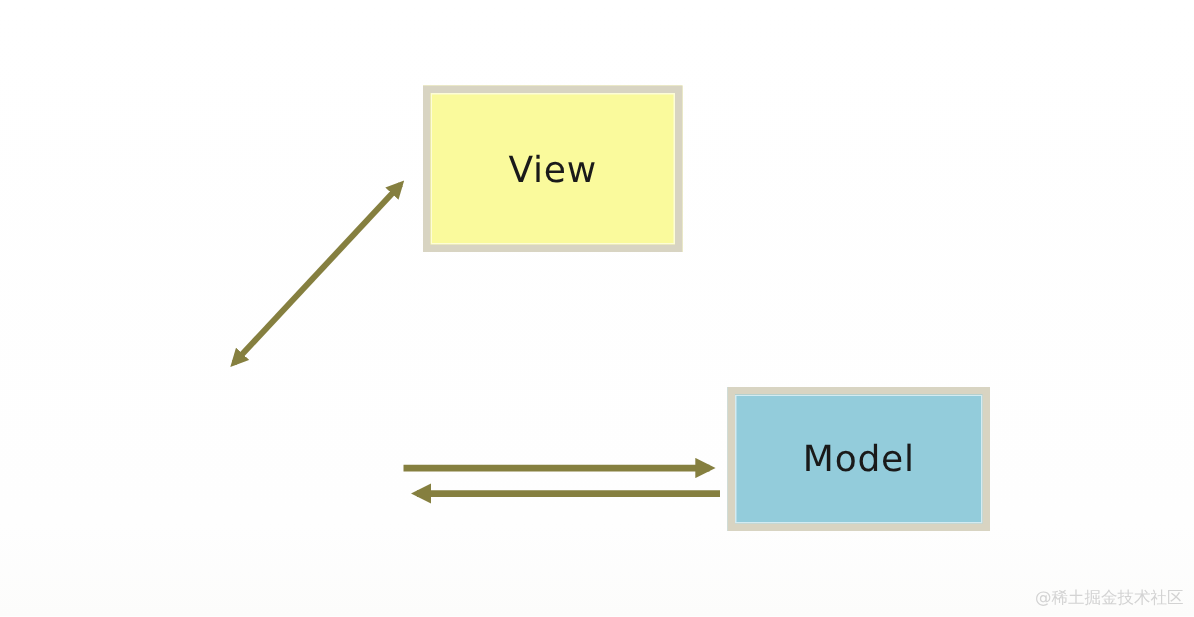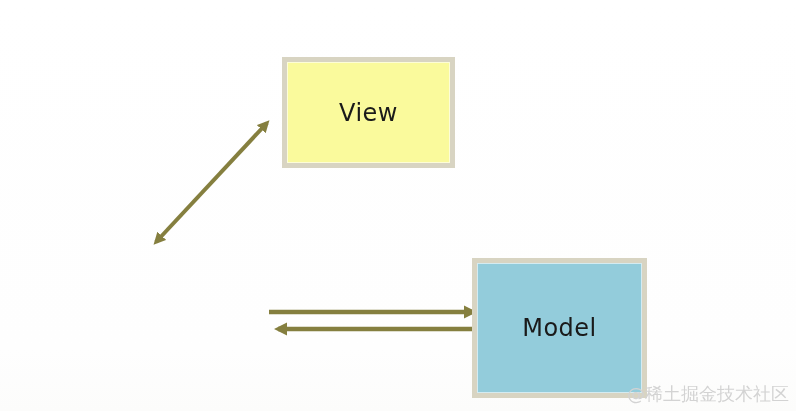--- a/index.html
+++ b/index.html
@@ -34,43 +34,43 @@
     left: 282px; top: 57px;
     width: 173px; height: 111px;
     background: var(--view_fill, #fafa9c);
   }
   .box-viewmodel {
     left: 76px; top: 258px;
     width: 183px; height: 112px;
     background: var(--viewmodel_fill, #77d976);
   }
   .box-model {
-    left: 472px; top: 258px;
-    width: 175px; height: 140px;
+    left: 485px; top: 258px;
+    width: 175px; height: 96px;
     background: var(--model_fill, #93ccdb);
   }
   .arrows-layer {
     position: absolute;
     left: 0; top: 0;
     width: 796px; height: 411px;
     pointer-events: none;
   }
   .arrow-line {
     stroke: var(--arrow, #857f3f);
     fill: none;
   }
   .arrow-head {
     fill: var(--arrow, #857f3f);
     stroke: none;
   }
   .watermark {
     position: absolute;
     right: 7px;
     bottom: 5px;
-    font-size: 18px;
+    font-size: 11px;
     color: var(--watermark, #d3d3d3);
     font-family: "DejaVu Sans", sans-serif;
     user-select: none;
   }
 </style>
 </head>
 <body>
 
 <div class="canvas">
 

